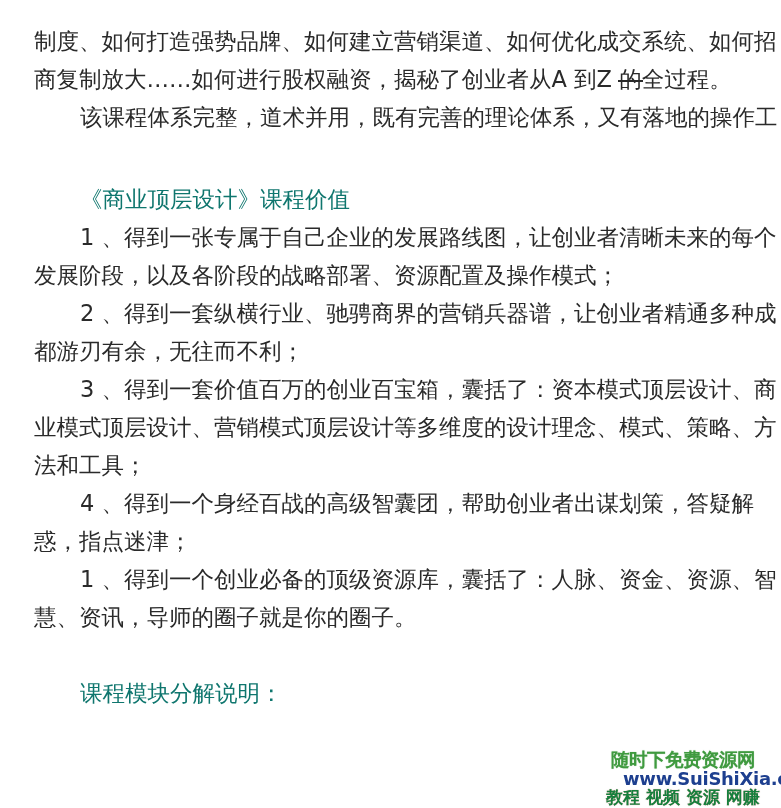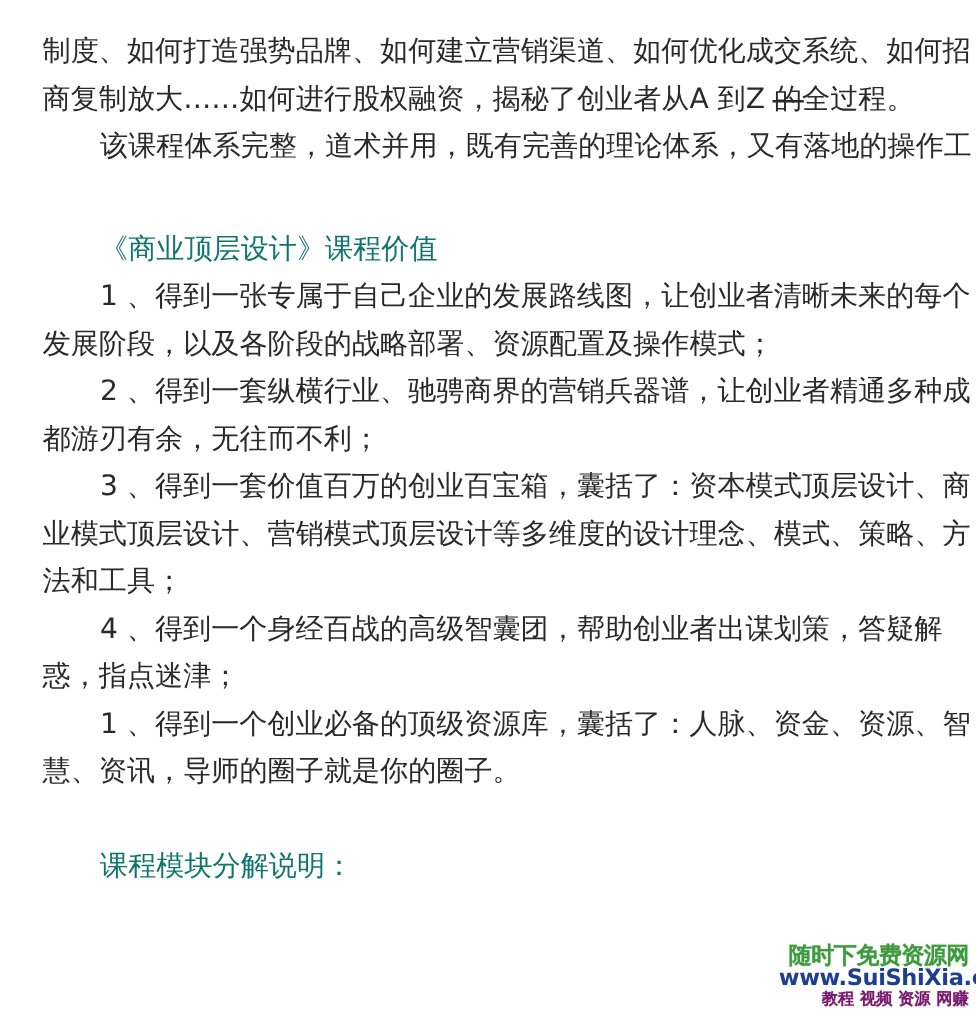--- a/index.html
+++ b/index.html
@@ -80,21 +80,21 @@
     height: 2px;
     background: #2a2a2a;
   }
 
   
   .watermark {
     position: absolute;
     right: 6px;
     bottom: 2px;
     width: 184px;
-    text-align: right;
+    text-align: center;
     line-height: 1.02;
     user-select: none;
   }
   .wm-line1 {
     display: block;
     font-size: 18.5px;
     font-weight: bold;
     letter-spacing: -0.5px;
     color: #3f9a3f;
     text-shadow: 0 0 1px rgba(63,154,63,0.55);
@@ -102,24 +102,24 @@
   .wm-line2 {
     display: block;
     font-size: 18px;
     font-weight: bold;
     letter-spacing: -0.3px;
     color: #1d3f8f;
     margin-left: 32px;
   }
   .wm-line3 {
     display: block;
-    font-size: 13px;
+    font-size: 17px;
     font-weight: bold;
     letter-spacing: 0px;
-    color: #701a75;
+    color: #15803d;
     text-shadow: 0 0 1px rgba(192,57,43,0.5);
   }
 </style>
 </head>
 <body>
 
 <div class="page">
 
   <div class="doc-body">
 

